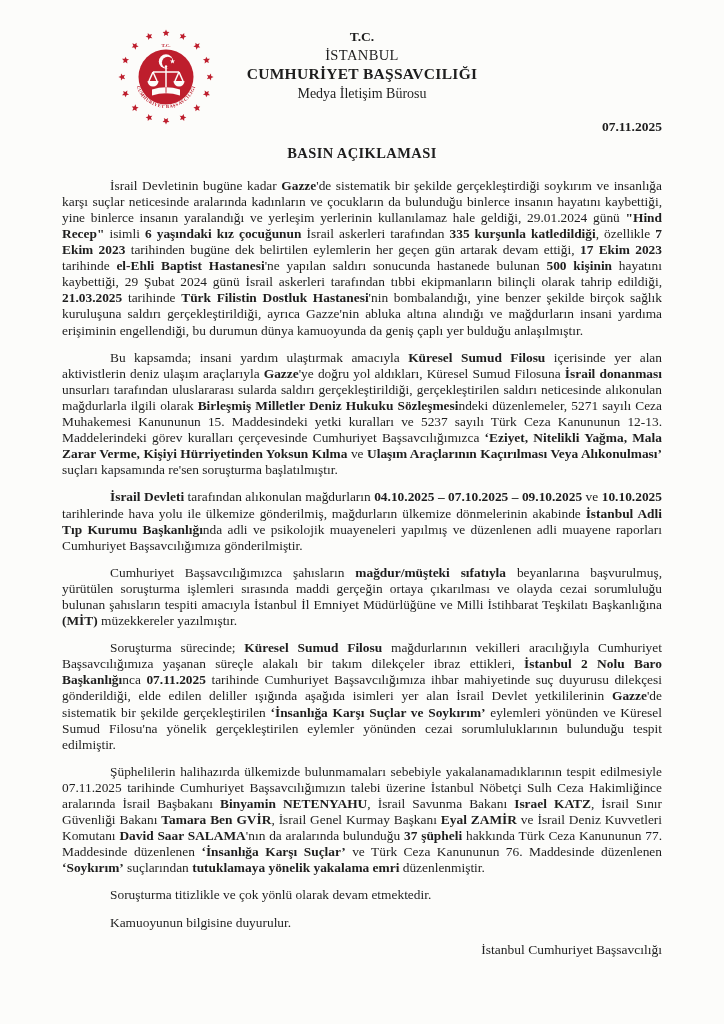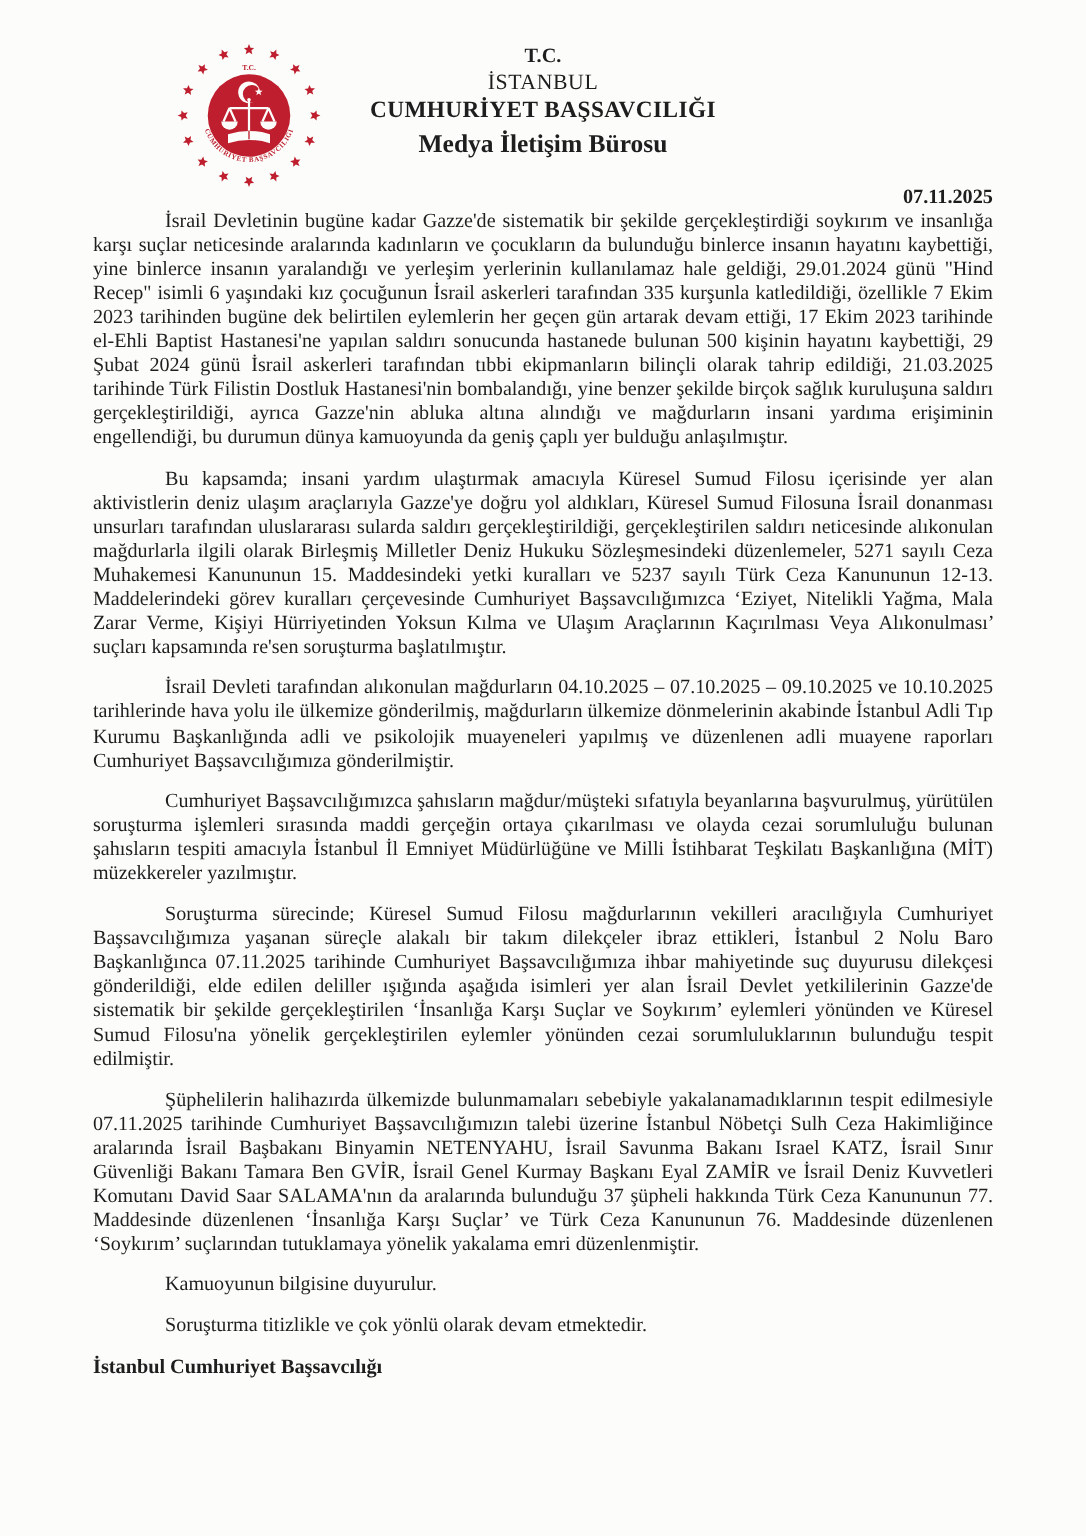--- a/index.html
+++ b/index.html
@@ -11,31 +11,31 @@
     color:#1e1e1e;
     box-sizing:border-box;
     padding:24px 62px 0 62px;
     overflow:hidden;
   }
   .emblem{position:absolute;left:116px;top:26px;width:100px;height:100px;}
   .hdr-center{text-align:center;line-height:1.3;padding-top:4px;}
   .hdr-tc{font-weight:bold;font-size:13.5px;}
   .hdr-city{font-weight:normal;font-size:14.5px;letter-spacing:.4px;}
   .hdr-office{font-weight:bold;font-size:15.5px;letter-spacing:.3px;}
-  .hdr-bureau{font-size:17px;font-weight:bold;}
+  .hdr-bureau{font-size:14px;}
   .date-row{text-align:right;font-weight:bold;font-size:13.5px;margin-top:16px;}
   .doc-title{text-align:center;font-weight:bold;font-size:14.5px;letter-spacing:.4px;margin:10px 0 16px 0;}
   .body p{
     font-size:13.4px;line-height:16.1px;
     text-align:justify;text-indent:48px;
     margin:0 0 11px 0;
   }
-  .b{font-weight:normal;}
+  .b{font-weight:bold;}
   .i{}
-  .signature{font-weight:bold;font-size:13.5px;margin-top:8px;}
+  .signature{text-align:right;font-weight:normal;font-size:13.5px;margin-top:8px;}
 </style>
 </head>
 <body>
 
 <div class="page">
 
   <svg class="emblem" viewBox="0 0 100 100" aria-hidden="true">
     <defs>
       <path id="star" d="M50 3.4 L51 5.8 L53.4 6 L51.6 7.7 L52.2 10.1 L50 8.8 L47.8 10.1 L48.4 7.7 L46.6 6 L49 5.8 Z" fill="#be1e2d"></path>
       <path id="ringarc" d="M19 51 A31 31 0 0 0 81 51" fill="none"></path>
@@ -91,27 +91,28 @@
 
   <div class="hdr-center">
     <div class="hdr-tc">T.C.</div>
     <div class="hdr-city">İSTANBUL</div>
     <div class="hdr-office">CUMHURİYET BAŞSAVCILIĞI</div>
     <div class="hdr-bureau">Medya İletişim Bürosu</div>
   </div>
 
   <div class="date-row">07.11.2025</div>
 
+  <div class="doc-title">BASIN AÇIKLAMASI</div>
 
   <div class="body" id="body">
       <p><span>İsrail Devletinin bugüne kadar </span><span class="b">Gazze</span><span>'de sistematik bir şekilde gerçekleştirdiği soykırım ve insanlığa karşı suçlar neticesinde aralarında kadınların ve çocukların da bulunduğu binlerce insanın hayatını kaybettiği, yine binlerce insanın yaralandığı ve yerleşim yerlerinin kullanılamaz hale geldiği, 29.01.2024 günü </span><span class="b">"Hind Recep"</span><span> isimli </span><span class="b">6 yaşındaki kız çocuğunun</span><span> İsrail askerleri tarafından </span><span class="b">335 kurşunla katledildiği</span><span>, özellikle </span><span class="b">7 Ekim 2023</span><span> tarihinden bugüne dek belirtilen eylemlerin her geçen gün artarak devam ettiği, </span><span class="b">17 Ekim 2023</span><span> tarihinde </span><span class="b">el-Ehli Baptist Hastanesi</span><span>'ne yapılan saldırı sonucunda hastanede bulunan </span><span class="b">500 kişinin</span><span> hayatını kaybettiği, 29 Şubat 2024 günü İsrail askerleri tarafından tıbbi ekipmanların bilinçli olarak tahrip edildiği, </span><span class="b">21.03.2025</span><span> tarihinde </span><span class="b">Türk Filistin Dostluk Hastanesi</span><span>'nin bombalandığı, yine benzer şekilde birçok sağlık kuruluşuna saldırı gerçekleştirildiği, ayrıca Gazze'nin abluka altına alındığı ve mağdurların insani yardıma erişiminin engellendiği, bu durumun dünya kamuoyunda da geniş çaplı yer bulduğu anlaşılmıştır.</span></p>
       <p><span class="i">Bu kapsamda;</span><span> insani yardım ulaştırmak amacıyla </span><span class="b">Küresel Sumud Filosu</span><span> içerisinde yer alan aktivistlerin deniz ulaşım araçlarıyla </span><span class="b">Gazze</span><span>'ye doğru yol aldıkları, Küresel Sumud Filosuna </span><span class="b">İsrail donanması</span><span> unsurları tarafından uluslararası sularda saldırı gerçekleştirildiği, gerçekleştirilen saldırı neticesinde alıkonulan mağdurlarla ilgili olarak </span><span class="b">Birleşmiş Milletler Deniz Hukuku Sözleşmesi</span><span>ndeki düzenlemeler, 5271 sayılı Ceza Muhakemesi Kanununun 15. Maddesindeki yetki kuralları ve 5237 sayılı Türk Ceza Kanununun 12-13. Maddelerindeki görev kuralları çerçevesinde Cumhuriyet Başsavcılığımızca </span><span class="b">‘Eziyet, Nitelikli Yağma, Mala Zarar Verme, Kişiyi Hürriyetinden Yoksun Kılma</span><span> ve </span><span class="b">Ulaşım Araçlarının Kaçırılması Veya Alıkonulması’</span><span> suçları kapsamında re'sen soruşturma başlatılmıştır.</span></p>
       <p><span class="b">İsrail Devleti</span><span> tarafından alıkonulan mağdurların </span><span class="b">04.10.2025 – 07.10.2025 – 09.10.2025</span><span> ve </span><span class="b">10.10.2025</span><span> tarihlerinde hava yolu ile ülkemize gönderilmiş, mağdurların ülkemize dönmelerinin akabinde </span><span class="b">İstanbul Adli Tıp Kurumu Başkanlığı</span><span>nda adli ve psikolojik muayeneleri yapılmış ve düzenlenen adli muayene raporları Cumhuriyet Başsavcılığımıza gönderilmiştir.</span></p>
       <p><span>Cumhuriyet Başsavcılığımızca şahısların </span><span class="b">mağdur/müşteki sıfatıyla</span><span> beyanlarına başvurulmuş, yürütülen soruşturma işlemleri sırasında maddi gerçeğin ortaya çıkarılması ve olayda cezai sorumluluğu bulunan şahısların tespiti amacıyla İstanbul İl Emniyet Müdürlüğüne ve Milli İstihbarat Teşkilatı Başkanlığına </span><span class="b">(MİT)</span><span> müzekkereler yazılmıştır.</span></p>
       <p><span>Soruşturma sürecinde; </span><span class="b">Küresel Sumud Filosu</span><span> mağdurlarının vekilleri aracılığıyla Cumhuriyet Başsavcılığımıza yaşanan süreçle alakalı bir takım dilekçeler ibraz ettikleri, </span><span class="b">İstanbul 2 Nolu Baro Başkanlığı</span><span>nca </span><span class="b">07.11.2025</span><span> tarihinde Cumhuriyet Başsavcılığımıza ihbar mahiyetinde suç duyurusu dilekçesi gönderildiği, elde edilen deliller ışığında aşağıda isimleri yer alan İsrail Devlet yetkililerinin </span><span class="b">Gazze</span><span>'de sistematik bir şekilde gerçekleştirilen </span><span class="b">‘İnsanlığa Karşı Suçlar ve Soykırım’</span><span> eylemleri yönünden ve Küresel Sumud Filosu'na yönelik gerçekleştirilen eylemler yönünden cezai sorumluluklarının bulunduğu tespit edilmiştir.</span></p>
       <p><span>Şüphelilerin halihazırda ülkemizde bulunmamaları sebebiyle yakalanamadıklarının tespit edilmesiyle 07.11.2025 tarihinde Cumhuriyet Başsavcılığımızın talebi üzerine İstanbul Nöbetçi Sulh Ceza Hakimliğince aralarında İsrail Başbakanı </span><span class="b">Binyamin NETENYAHU</span><span>, İsrail Savunma Bakanı </span><span class="b">Israel KATZ</span><span>, İsrail Sınır Güvenliği Bakanı </span><span class="b">Tamara Ben GVİR</span><span>, İsrail Genel Kurmay Başkanı </span><span class="b">Eyal ZAMİR</span><span> ve İsrail Deniz Kuvvetleri Komutanı </span><span class="b">David Saar SALAMA</span><span>'nın da aralarında bulunduğu </span><span class="b">37 şüpheli</span><span> hakkında Türk Ceza Kanununun 77. Maddesinde düzenlenen </span><span class="b">‘İnsanlığa Karşı Suçlar’</span><span> ve Türk Ceza Kanununun 76. Maddesinde düzenlenen </span><span class="b">‘Soykırım’</span><span> suçlarından </span><span class="b">tutuklamaya yönelik yakalama emri</span><span> düzenlenmiştir.</span></p>
+      <p><span>Soruşturma titizlikle ve çok yönlü olarak devam etmektedir.</span></p>
       <p><span>Kamuoyunun bilgisine duyurulur.</span></p>
-      <p><span>Soruşturma titizlikle ve çok yönlü olarak devam etmektedir.</span></p>
     </div>
 
   <div class="signature">İstanbul Cumhuriyet Başsavcılığı</div>
 
 </div>
 
 </body></html>

